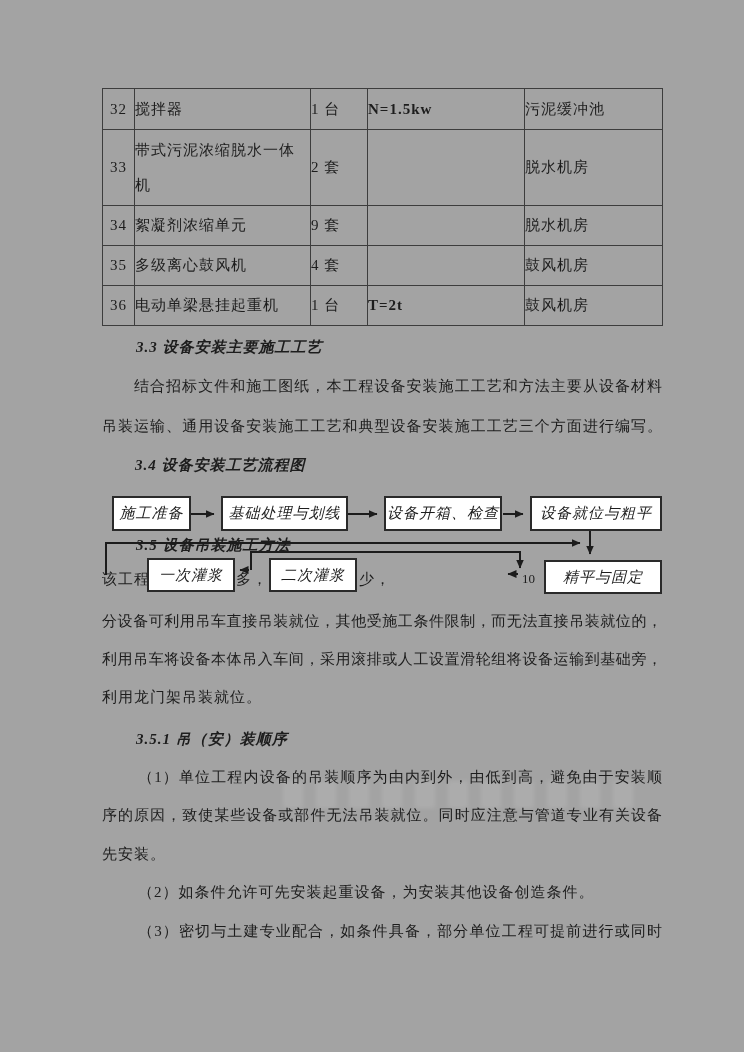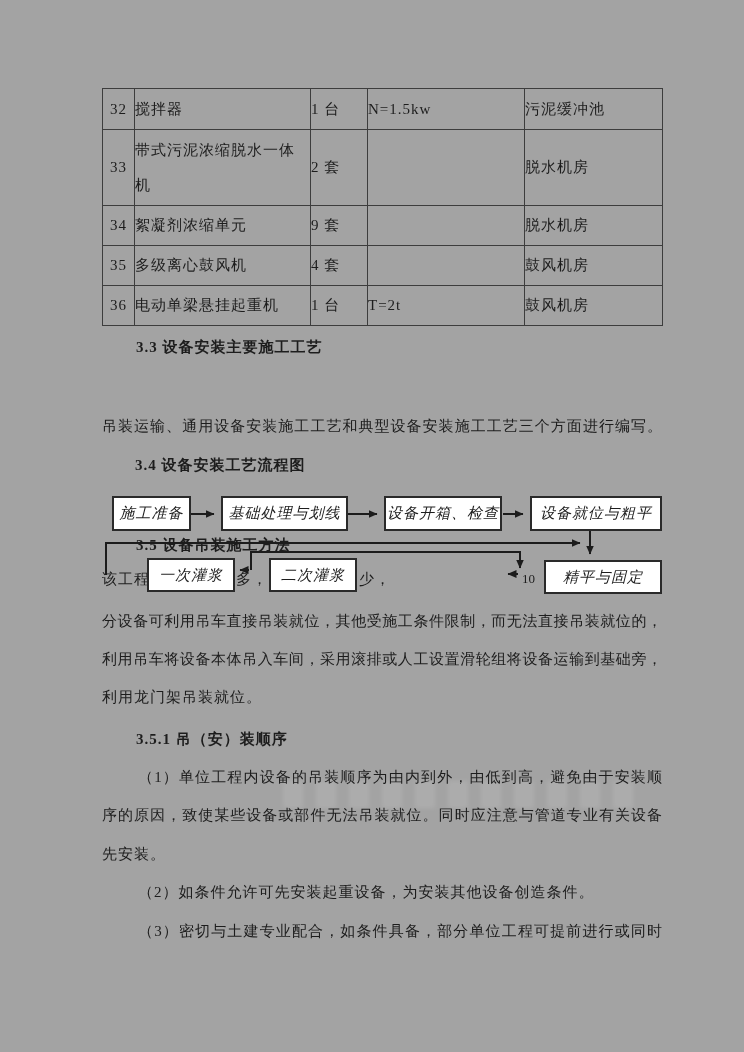--- a/index.html
+++ b/index.html
@@ -16,28 +16,28 @@
     font-size:15px;letter-spacing:1px;color:#1d1d1d;
   }
   table.equip td{
     border:1px solid #3d3d3d;
     vertical-align:middle;line-height:35px;
     padding:0;overflow:hidden;word-break:break-all;
   }
   td.c-no{text-align:center;}
   td.c-name{padding-left:11px;padding-right:6px;}
   td.c-qty{padding-left:7px;}
-  td.c-spec{padding-left:8px;}
+  td.c-spec{padding-left:8px;font-weight:bold;}
   td.c-loc{padding-left:9px;}
   
   .tline{position:absolute;font-size:15px;line-height:18px;
          letter-spacing:1px;white-space:nowrap;}
   .just{white-space:normal;letter-spacing:normal;
         text-align:justify;text-align-last:justify;line-height:18px;}
-  .hd{font-weight:700;}
+  .hd{font-weight:700;font-style:italic;}
   
   .fbox{
     position:absolute;background:#ffffff;border:2px solid #2a2a2a;
     display:flex;align-items:center;justify-content:center;
     font-size:15px;letter-spacing:1px;z-index:3;box-sizing:border-box;font-style:italic;
   }
   .frag{position:absolute;font-size:15px;letter-spacing:1px;z-index:1;white-space:nowrap;}
   .frag-num{font-size:13px;letter-spacing:0;}
   svg.connectors{position:absolute;left:0;top:0;z-index:2;pointer-events:none;}
   .h35{z-index:1;}
@@ -96,20 +96,21 @@
         <td class="c-no">36</td>
         <td class="c-name">电动单梁悬挂起重机</td>
         <td class="c-qty">1 台</td>
         <td class="c-spec">T=2t</td>
         <td class="c-loc">鼓风机房</td>
       </tr>
     </tbody>
   </table>
 
   <div class="tline hd" style="left:136px;top:338px">3.3 设备安装主要施工工艺</div>
+  <div class="tline just" style="left:134px;top:377px;width:528px">结合招标文件和施工图纸，本工程设备安装施工工艺和方法主要从设备材料</div>
   <div class="tline just" style="left:102px;top:417px;width:560px">吊装运输、通用设备安装施工工艺和典型设备安装施工工艺三个方面进行编写。</div>
 
   <div class="tline hd" style="left:135px;top:456px">3.4 设备安装工艺流程图</div>
 
   <div class="tline hd h35" style="left:136px;top:536px">3.5 设备吊装施工方法</div>
 
   <div class="frag" style="left:102px;top:570px">该工程</div>
   <div class="frag" style="left:236px;top:570px">多，</div>
   <div class="frag" style="left:359px;top:570px">少，</div>
   <div class="frag frag-num" style="left:522px;top:571px">10</div>

